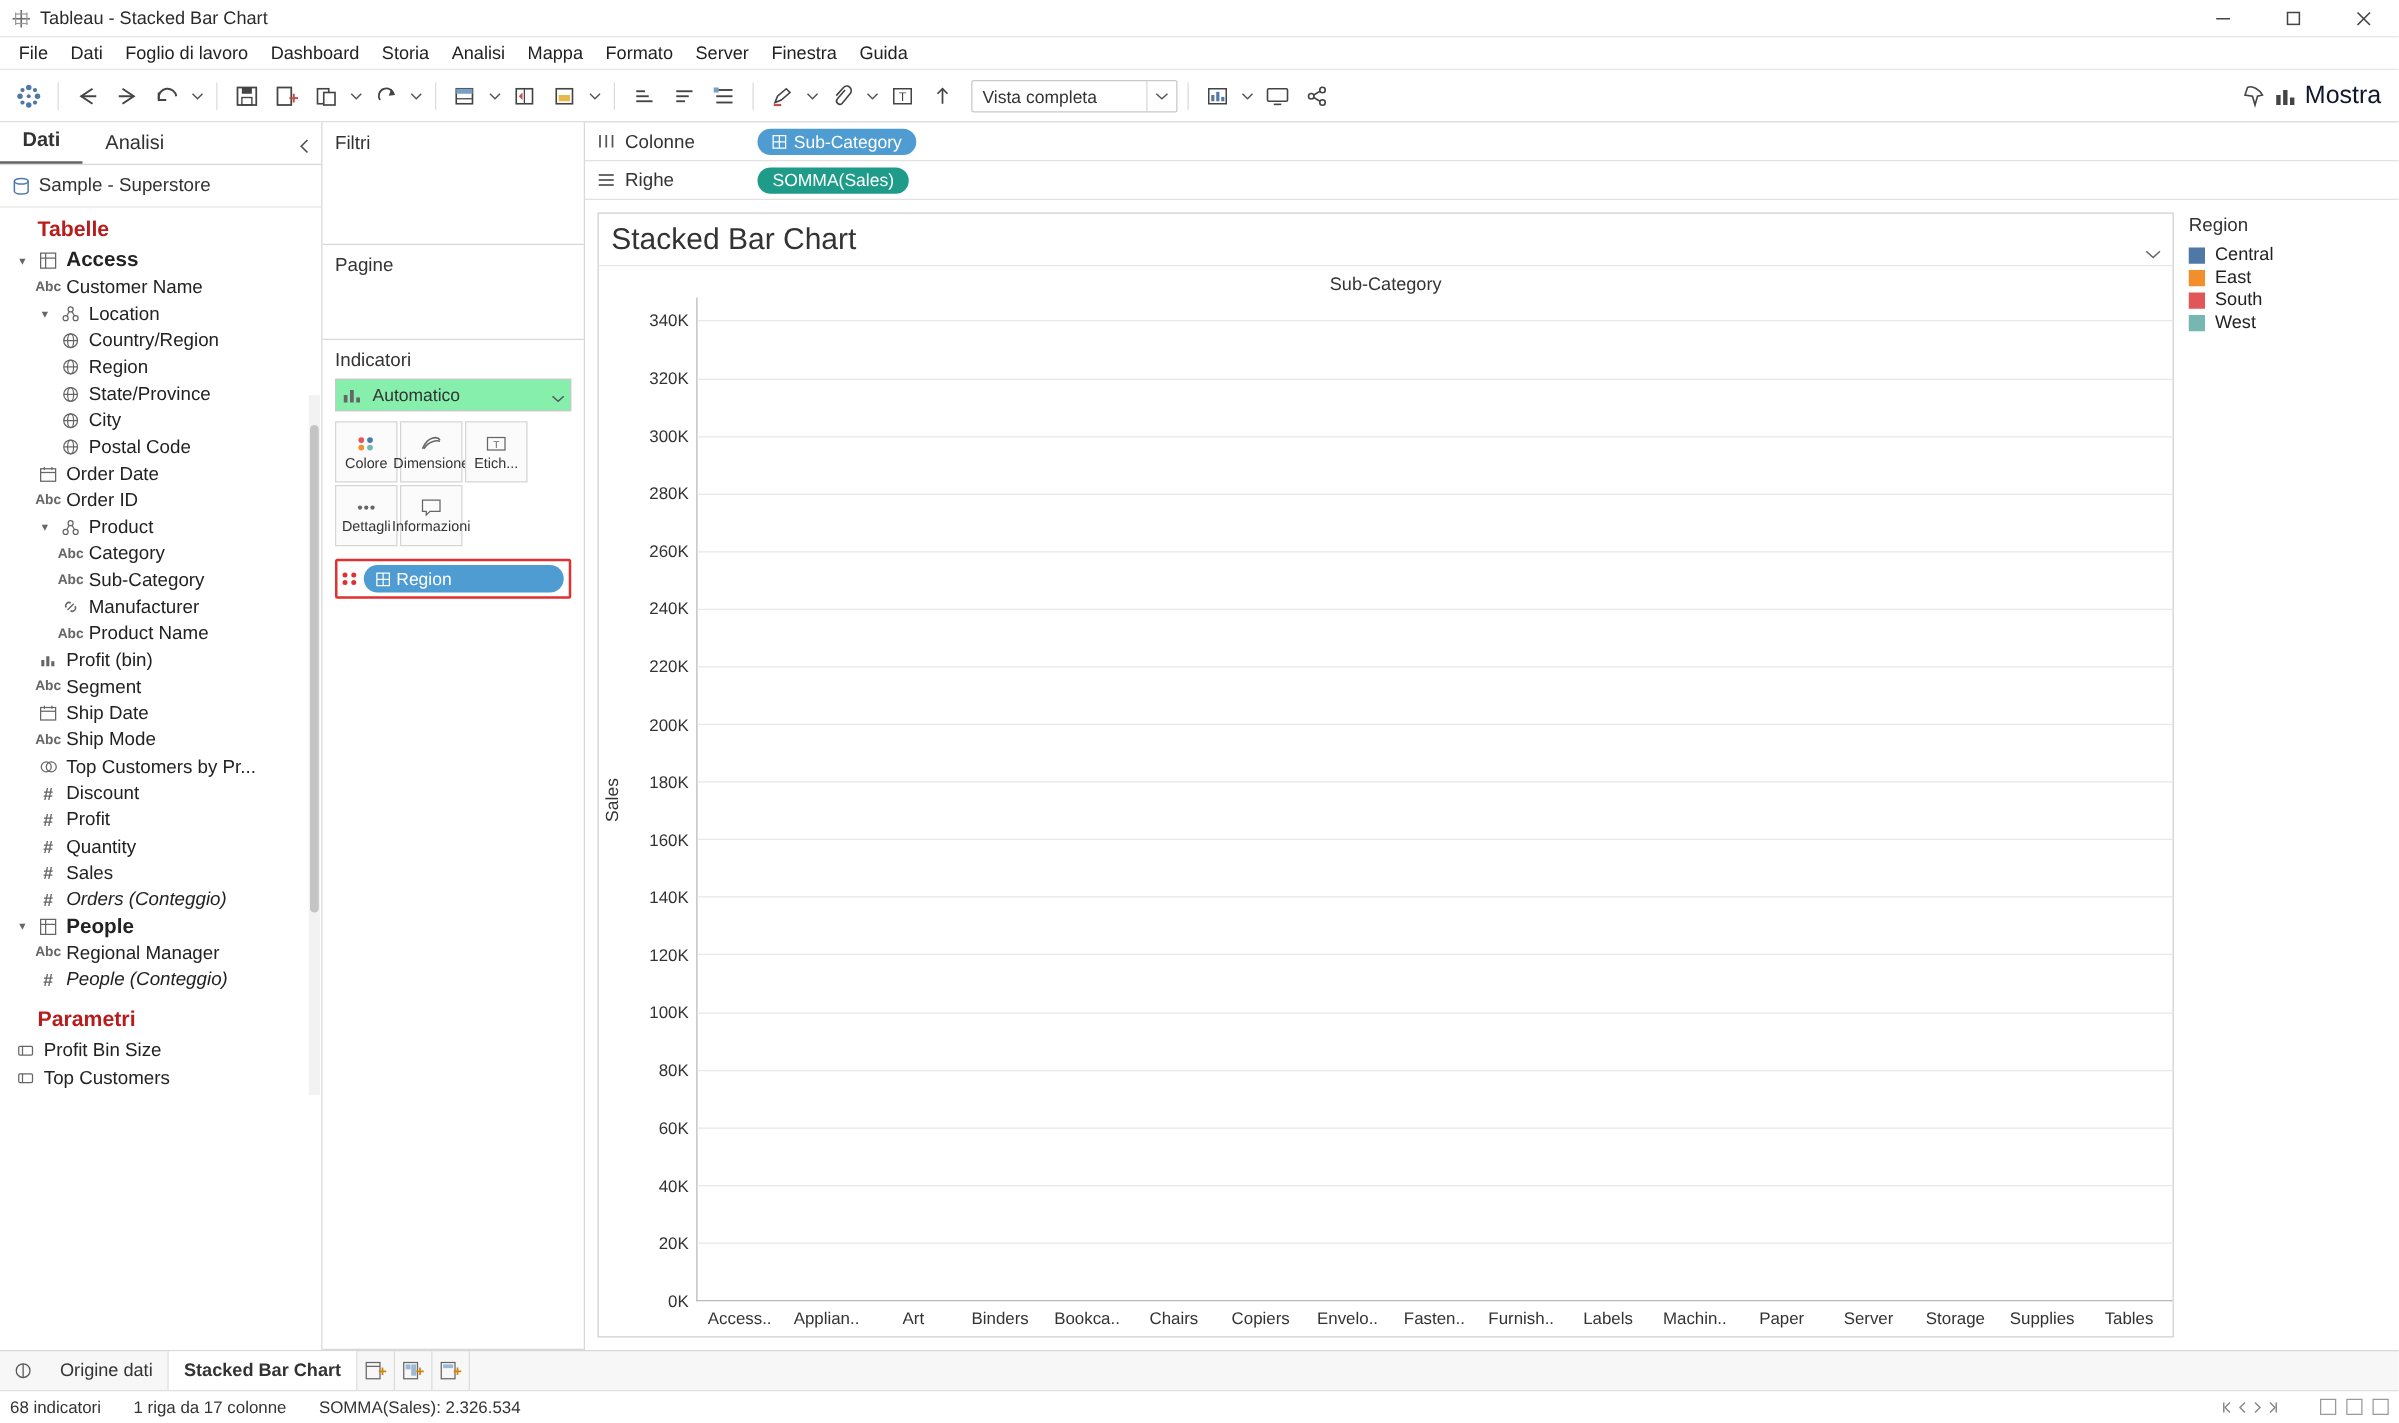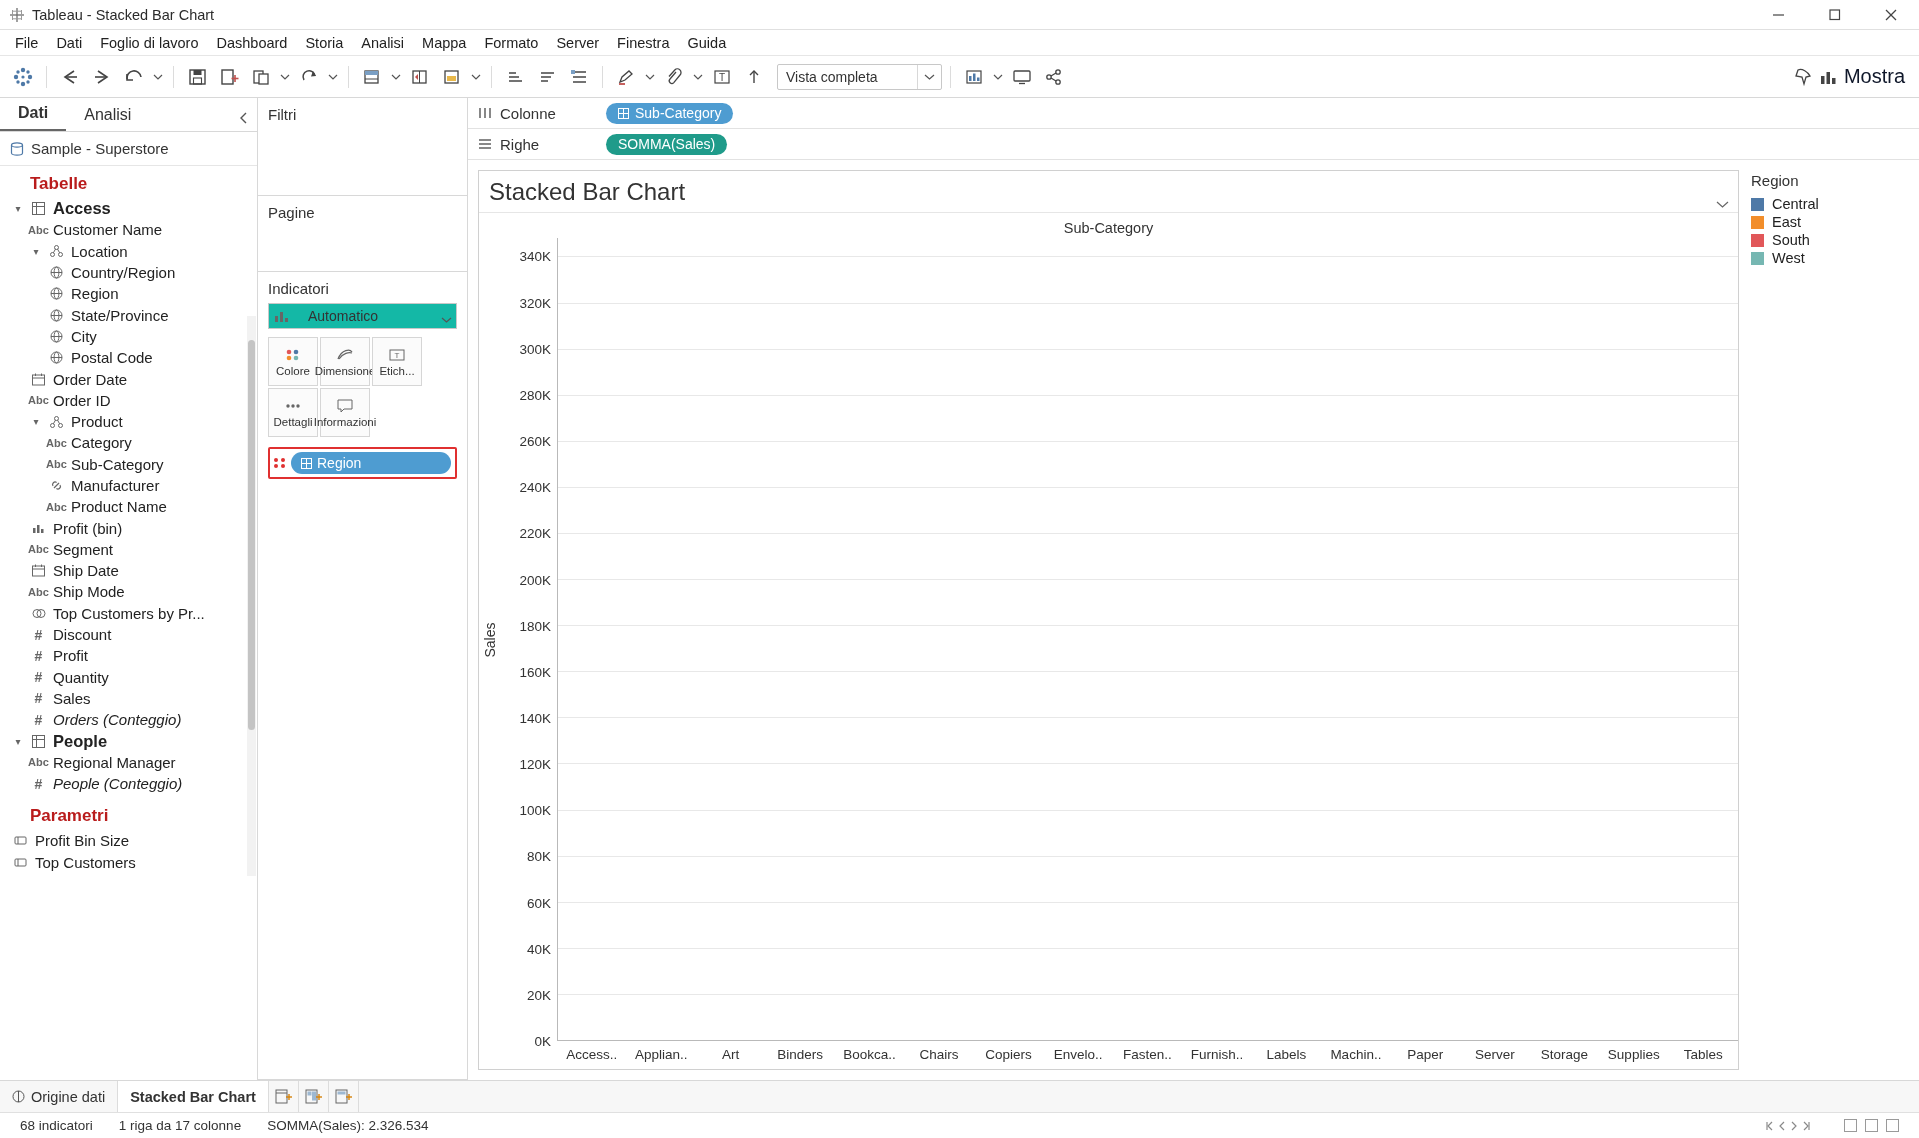--- a/index.html
+++ b/index.html
@@ -81,22 +81,22 @@
   }
   .scroll-v .thumb { position:absolute; top:24px; left:1px; width:7px; height:390px; background:#c4c4c4; border-radius:4px;}
   
   .midpane { width: 210px; border-right:1px solid #d8d8d8; background:#fff; display:flex; flex-direction:column;}
   .card { border-bottom:1px solid #d8d8d8; padding:8px 10px 10px 10px; }
   .card .card-title { font-size:15px; color:#333; margin-bottom:6px;}
   .card.pages { height:76px; }
   .card.filters { height:98px; }
   .card.marks { flex:1; }
   .markselect {
-    height:26px; border:1px solid #c8c8c8; background:#14b8a6; display:flex; align-items:center;
-    gap:20px; padding:0 6px; position:relative; margin-bottom:8px;
+    height:26px; border:1px solid #c8c8c8; background:#86efac; display:flex; align-items:center;
+    gap:10px; padding:0 6px; position:relative; margin-bottom:8px;
   }
   .markselect .ms-label { font-size:14px; color:#333; }
   .markselect .ms-caret { position:absolute; right:5px; top:6px; }
   .mark-btns { display:flex; flex-wrap:wrap; gap:2px; }
   .mbtn {
     width:50px; height:49px; border:1px solid #d6d6d6; background:#fbfbfb;
     display:flex; flex-direction:column; align-items:center; justify-content:center; gap:2px;
     font-size:11.5px; color:#333;
   }
   .pill-wrap { margin-top:10px; border:2px solid #e03030; padding:3px 4px; display:flex; align-items:center; gap:5px; border-radius:2px;}
@@ -139,26 +139,26 @@
   .seg { width:100%; }
   .xaxis { height:28px; display:flex; margin-left:78px; }
   .xtick { flex:1; text-align:center; font-size:13.5px; color:#333; padding-top:6px; overflow:hidden; white-space:nowrap;}
   
   .legend { width:180px; padding:12px 10px 0 12px; }
   .legend .lg-title { font-size:15px; color:#333; margin-bottom:6px; }
   .lg-item { display:flex; align-items:center; gap:8px; height:18px; font-size:14.5px; color:#222; }
   .lg-swatch { width:13px; height:13px; }
   
   .bottomtabs { height:32px; border-top:1px solid #d8d8d8; display:flex; align-items:stretch; background:#f7f7f7; }
-  .bt-item { display:flex; align-items:center; gap:6px; padding:0 12px; font-size:14.5px; color:#333; border-right:1px solid #dcdcdc;}
+  .bt-item { display:flex; align-items:center; gap:23px; padding:0 12px; font-size:14.5px; color:#333; border-right:1px solid #dcdcdc;}
   .bt-item.active { background:#fff; font-weight:bold; }
   .bt-icon { width:30px; display:flex; align-items:center; justify-content:center; border-right:1px solid #dcdcdc;}
   
   .statusbar {
-    height:26px; display:flex; align-items:center; gap:26px; padding:0 20px;
+    height:26px; display:flex; align-items:center; gap:26px; padding:0 8px;
     font-size:13.5px; color:#333; background:#fff; border-top:1px solid #e0e0e0;
   }
   .statusbar .sb-right { margin-left:auto; display:flex; align-items:center; gap:8px; }
   .sb-sq { width:13px; height:13px; border:1px solid #9a9a9a; }
   svg { overflow: visible; }
 </style>
 </head>
 <body>
 
 <div class="titlebar">

